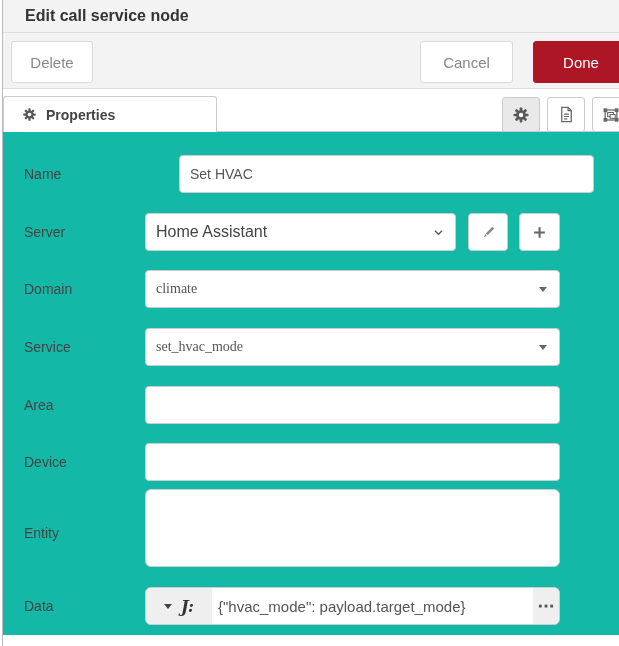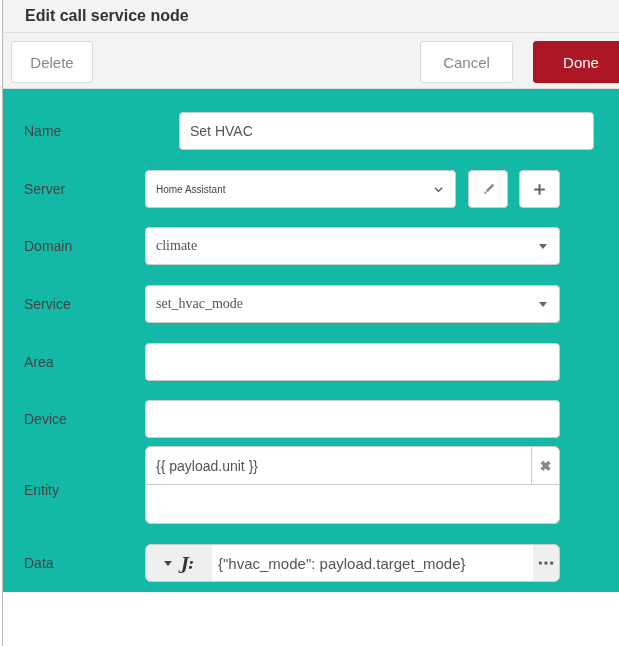--- a/index.html
+++ b/index.html
@@ -48,21 +48,21 @@
   .combo-wrap { position: absolute; left: 142px; width: 415px; height: 38px; }
   .combo-wrap input { width: 100%; height: 100%; border: 1px solid #ccc;
     border-radius: 4px; font-size: 14px; color: #555; padding: 0 28px 0 10px;
     font-family: Liberation Serif, serif; }
   .caret-tri { position: absolute; right: 13px; top: 17px; width: 0; height: 0;
     border-left: 4.5px solid transparent; border-right: 4.5px solid transparent;
     border-top: 5.5px solid #666; }
 
   .select-box { position: absolute; left: 142px; top: 81px; width: 311px;
     height: 38px; border: 1px solid #ccc; border-radius: 4px; background: #fff;
-    display: flex; align-items: center; padding: 0 10px; font-size: 10px;
+    display: flex; align-items: center; padding: 0 10px; font-size: 16px;
     color: #444; cursor: pointer; }
   .select-box .chev { position: absolute; right: 8px; top: 10px; }
   .sq-btn { position: absolute; width: 41px; height: 38px; background: #fff;
     border: 1px solid #ccc; border-radius: 4px; display: flex;
     align-items: center; justify-content: center; cursor: pointer; }
 
   
   .entity-box { position: absolute; left: 142px; top: 357px; width: 415px;
     height: 78px; border: 1px solid #ccc; border-radius: 6px; background: #fff;
     overflow: hidden; }
@@ -142,20 +142,51 @@
   <div class="header">
     <span class="title">Edit call service node</span>
   </div>
 
   <div class="button-row">
     <button class="btn btn-secondary btn-delete">Delete</button>
     <button class="btn btn-secondary btn-cancel">Cancel</button>
     <button class="btn btn-done">Done</button>
   </div>
 
+  <div class="tabbar">
+    <div class="tab">
+      <span>
+        <svg width="15" height="15" viewBox="0 0 24 24">
+            <use href="#gear"></use>
+          </svg>
+      </span>
+      <span class="tab-label">Properties</span>
+    </div>
+    <div class="panel-btn pb-gear active">
+      <span>
+        <svg width="18" height="18" viewBox="0 0 24 24">
+            <use href="#gear"></use>
+          </svg>
+      </span>
+    </div>
+    <div class="panel-btn pb-doc">
+      <span>
+        <svg width="19" height="19" viewBox="0 0 24 24">
+            <use href="#doc"></use>
+          </svg>
+      </span>
+    </div>
+    <div class="panel-btn pb-app">
+      <span>
+        <svg width="20" height="20" viewBox="0 0 24 24">
+            <use href="#appearance"></use>
+          </svg>
+      </span>
+    </div>
+  </div>
 
   <div class="form">
 
     <label class="flabel" style="top:33px">Name</label>
     <input class="finput" style="top: 23px; margin-left: 34px;" value="Set HVAC">
 
     <label class="flabel" style="top:91px">Server</label>
     <div class="select-box">
       <span>Home Assistant</span>
       <span class="chev">
@@ -192,26 +223,20 @@
     </div>
 
     <label class="flabel" style="top:264px">Area</label>
     <input class="finput" style="top: 254px;" value="">
 
     <label class="flabel" style="top:321px">Device</label>
     <input class="finput" style="top: 311px;" value="">
 
     <label class="flabel" style="top:392px">Entity</label>
     <div class="entity-box">
-      <div class="entity-row1">
-        <input class="entity-value" value="{{ payload.unit }}" style="">
-        <div class="entity-x">
-          <span>✖</span>
-        </div>
-      </div>
       <div class="entity-row2"></div>
     </div>
 
     <label class="flabel" style="top:465px">Data</label>
     <div class="data-box">
       <div class="type-btn">
         <span class="tri"></span>
         <span class="type-j">J:</span>
       </div>
       <input class="data-input" value="{&quot;hvac_mode&quot;: payload.target_mode}" style="">

